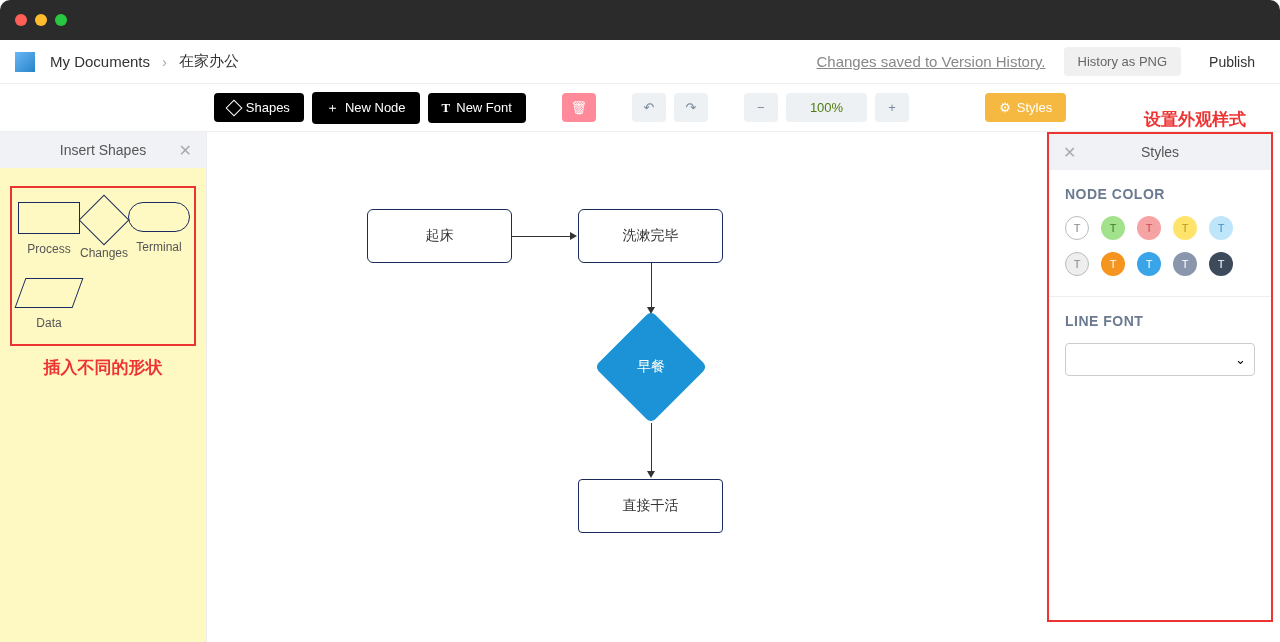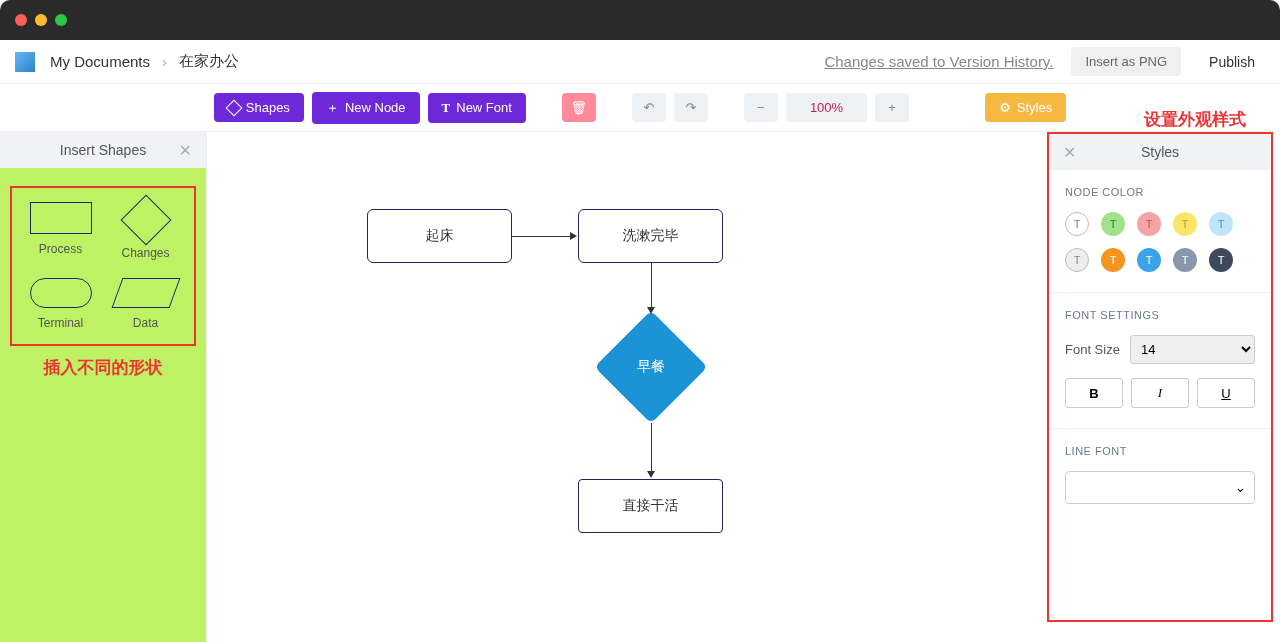--- a/index.html
+++ b/index.html
@@ -18,52 +18,52 @@
 .breadcrumb { display: flex; align-items: center; gap: 12px; color: #333; font-size: 15px; }
 .breadcrumb .sep { color: #aaa; }
 .header-right { margin-left: auto; display: flex; align-items: center; gap: 18px; }
 .version-link { color: #888; font-size: 15px; text-decoration: underline; }
 .btn-export { background: #f0f0f0; color: #666; border: none; padding: 7px 14px; border-radius: 4px; font-size: 13px; }
 .btn-publish { background: #fff; color: #333; border: none; padding: 7px 10px; font-size: 14px; }
 
 
 .toolbar { height: 48px; display: flex; align-items: center; justify-content: center; gap: 8px; border-bottom: 1px solid #eee; }
 .tbtn { display: inline-flex; align-items: center; gap: 6px; padding: 7px 14px; border: none; border-radius: 4px; font-size: 13px; cursor: pointer; }
-.tbtn.green { background: #6d28d9; color: #fff; }
+.tbtn.green { background: #000000; color: #fff; }
 .tbtn.pink { background: #ff8a9a; color: #fff; width: 34px; justify-content: center; padding: 7px 0; }
 .tbtn.gray { background: #eef1f4; color: #7a8aa0; width: 34px; justify-content: center; padding: 7px 0; }
 .tbtn.yellow { background: #f5b841; color: #fff; }
-.zoomval { background: #eef1f4; color: #be185d; padding: 7px 24px; border-radius: 4px; font-size: 13px; }
+.zoomval { background: #eef1f4; color: #4d7c0f; padding: 7px 24px; border-radius: 4px; font-size: 13px; }
 .tgap { width: 20px; }
 .tgap2 { width: 60px; }
 .shape-ico { display:inline-block; width:12px; height:12px; border:1.5px solid #fff; transform:rotate(45deg); }
 
 
 .main { position: absolute; top: 132px; left: 0; right: 0; bottom: 0; }
 
 
-.left-panel { position: absolute; left: 0; top: 0; width: 207px; bottom: 0; border-right: 1px solid #eee; background: #bef264; }
+.left-panel { position: absolute; left: 0; top: 0; width: 207px; bottom: 0; border-right: 1px solid #eee; background: #fef9c3; }
 .left-header { height: 36px; background: #f0f2f5; display: flex; align-items: center; justify-content: center; font-size: 14px; color: #555; position: relative; }
 .left-header .close { position: absolute; right: 14px; color: #aaa; font-size: 16px; cursor: pointer; }
-.shapes-box { margin: 18px 10px 4px; border: 2px solid #e33; padding: 14px 6px; display: grid; grid-template-columns: 1fr 1fr; gap: 18px 0; }
+.shapes-box { margin: 18px 10px 4px; border: 2px solid #e33; padding: 14px 6px; display: grid; grid-template-columns: 1fr 1fr 1fr; gap: 18px 0; }
 .shape-cell { display: flex; flex-direction: column; align-items: center; gap: 8px; cursor: pointer; }
 .shape-cell .lbl { font-size: 12px; color: #555; }
 .sh-process { width: 62px; height: 32px; border: 1.5px solid #1a2a5e; }
 .sh-decision { width: 36px; height: 36px; border: 1.5px solid #1a2a5e; transform: rotate(45deg); }
 .sh-terminal { width: 62px; height: 30px; border: 1.5px solid #1a2a5e; border-radius: 16px; }
 .sh-data { width: 58px; height: 30px; border: 1.5px solid #1a2a5e; transform: skewX(-20deg); }
 .ann-left { text-align: center; color: #e33; font-size: 17px; font-weight: bold; margin-top: 10px; }
 
 
 .ann-right { position: absolute; right: 34px; top: -24px; color: #e33; font-size: 17px; font-weight: bold; }
 .right-panel { position: absolute; right: 7px; top: 0; width: 226px; bottom: 20px; border: 2px solid #e33; background: #fff; }
 .right-header { height: 36px; background: #f0f2f5; display: flex; align-items: center; justify-content: center; font-size: 14px; color: #555; position: relative; }
 .right-header .close { position: absolute; left: 14px; color: #aaa; font-size: 16px; cursor: pointer; }
 .section { padding: 16px 16px 20px; border-bottom: 1px solid #eee; }
-.section h4 { font-size: 11px; letter-spacing: 0.5px; color: #6b7a90; font-weight: 400; margin-bottom: 14px; }
+.section h4 { font-size: 14px; letter-spacing: 0.5px; color: #6b7a90; font-weight: 700; margin-bottom: 14px; }
 .swatches { display: flex; flex-wrap: wrap; gap: 12px; }
 .swatch { width: 24px; height: 24px; border-radius: 50%; display: flex; align-items: center; justify-content: center; font-size: 11px; cursor: pointer; }
 .swatch.outline { border: 1px solid #bbb; color: #888; background: #fff; }
 .font-row { display: flex; align-items: center; gap: 10px; font-size: 13px; color: #555; }
 .font-row select { flex: 1; padding: 5px 6px; border: 1px solid #ccc; border-radius: 3px; font-size: 13px; }
 .fmt-btns { display: flex; gap: 8px; margin-top: 14px; }
 .fmt-btn { flex: 1; padding: 6px 0; border: 1px solid #ccc; border-radius: 3px; background: #fff; font-size: 13px; cursor: pointer; }
 .line-select { width: 100%; padding: 8px; border: 1px solid #ccc; border-radius: 4px; font-size: 13px; display: flex; justify-content: flex-end; align-items: center; cursor: pointer; }
 
 
@@ -89,21 +89,21 @@
 
 <div class="header">
   <div class="logo"></div>
   <div class="breadcrumb">
     <span>My Documents</span>
     <span class="sep">›</span>
     <span>在家办公</span>
   </div>
   <div class="header-right">
     <a class="version-link">Changes saved to Version History.</a>
-    <button class="btn-export">Insert as PNG</button>
+    <button class="btn-export">History as PNG</button>
     <button class="btn-publish">Publish</button>
   </div>
 </div>
 
 <div class="toolbar">
   <button class="tbtn green">
       <span class="shape-ico"></span>
       <span>Shapes</span>
     </button>
   <button class="tbtn green">
@@ -202,32 +202,20 @@
           <div class="swatch" style="background: rgb(245, 163, 163); color: rgb(194, 77, 77);">T</div>
           <div class="swatch" style="background: rgb(255, 228, 107); color: rgb(184, 155, 30);">T</div>
           <div class="swatch" style="background: rgb(191, 229, 251); color: rgb(74, 143, 188);">T</div>
           <div class="swatch outline" style="background: rgb(238, 238, 238); color: rgb(136, 136, 136);">T</div>
           <div class="swatch" style="background: rgb(245, 148, 30); color: rgb(255, 255, 255);">T</div>
           <div class="swatch" style="background: rgb(58, 164, 232); color: rgb(255, 255, 255);">T</div>
           <div class="swatch" style="background: rgb(138, 150, 171); color: rgb(255, 255, 255);">T</div>
           <div class="swatch" style="background: rgb(61, 74, 92); color: rgb(255, 255, 255);">T</div>
         </div>
     </div>
-    <div class="section">
-      <h4>FONT SETTINGS</h4>
-      <div class="font-row">
-        <span>Font Size</span>
-        <select><option>14</option></select>
-      </div>
-      <div class="fmt-btns">
-        <button class="fmt-btn" style="font-weight:bold">B</button>
-        <button class="fmt-btn" style="font-style:italic;font-family:serif">I</button>
-        <button class="fmt-btn" style="text-decoration:underline">U</button>
-      </div>
-    </div>
     <div class="section" style="border-bottom:none">
       <h4>LINE FONT</h4>
       <div class="line-select">
           <span>⌄</span>
         </div>
     </div>
   </div>
 </div>
 
 </body></html>

